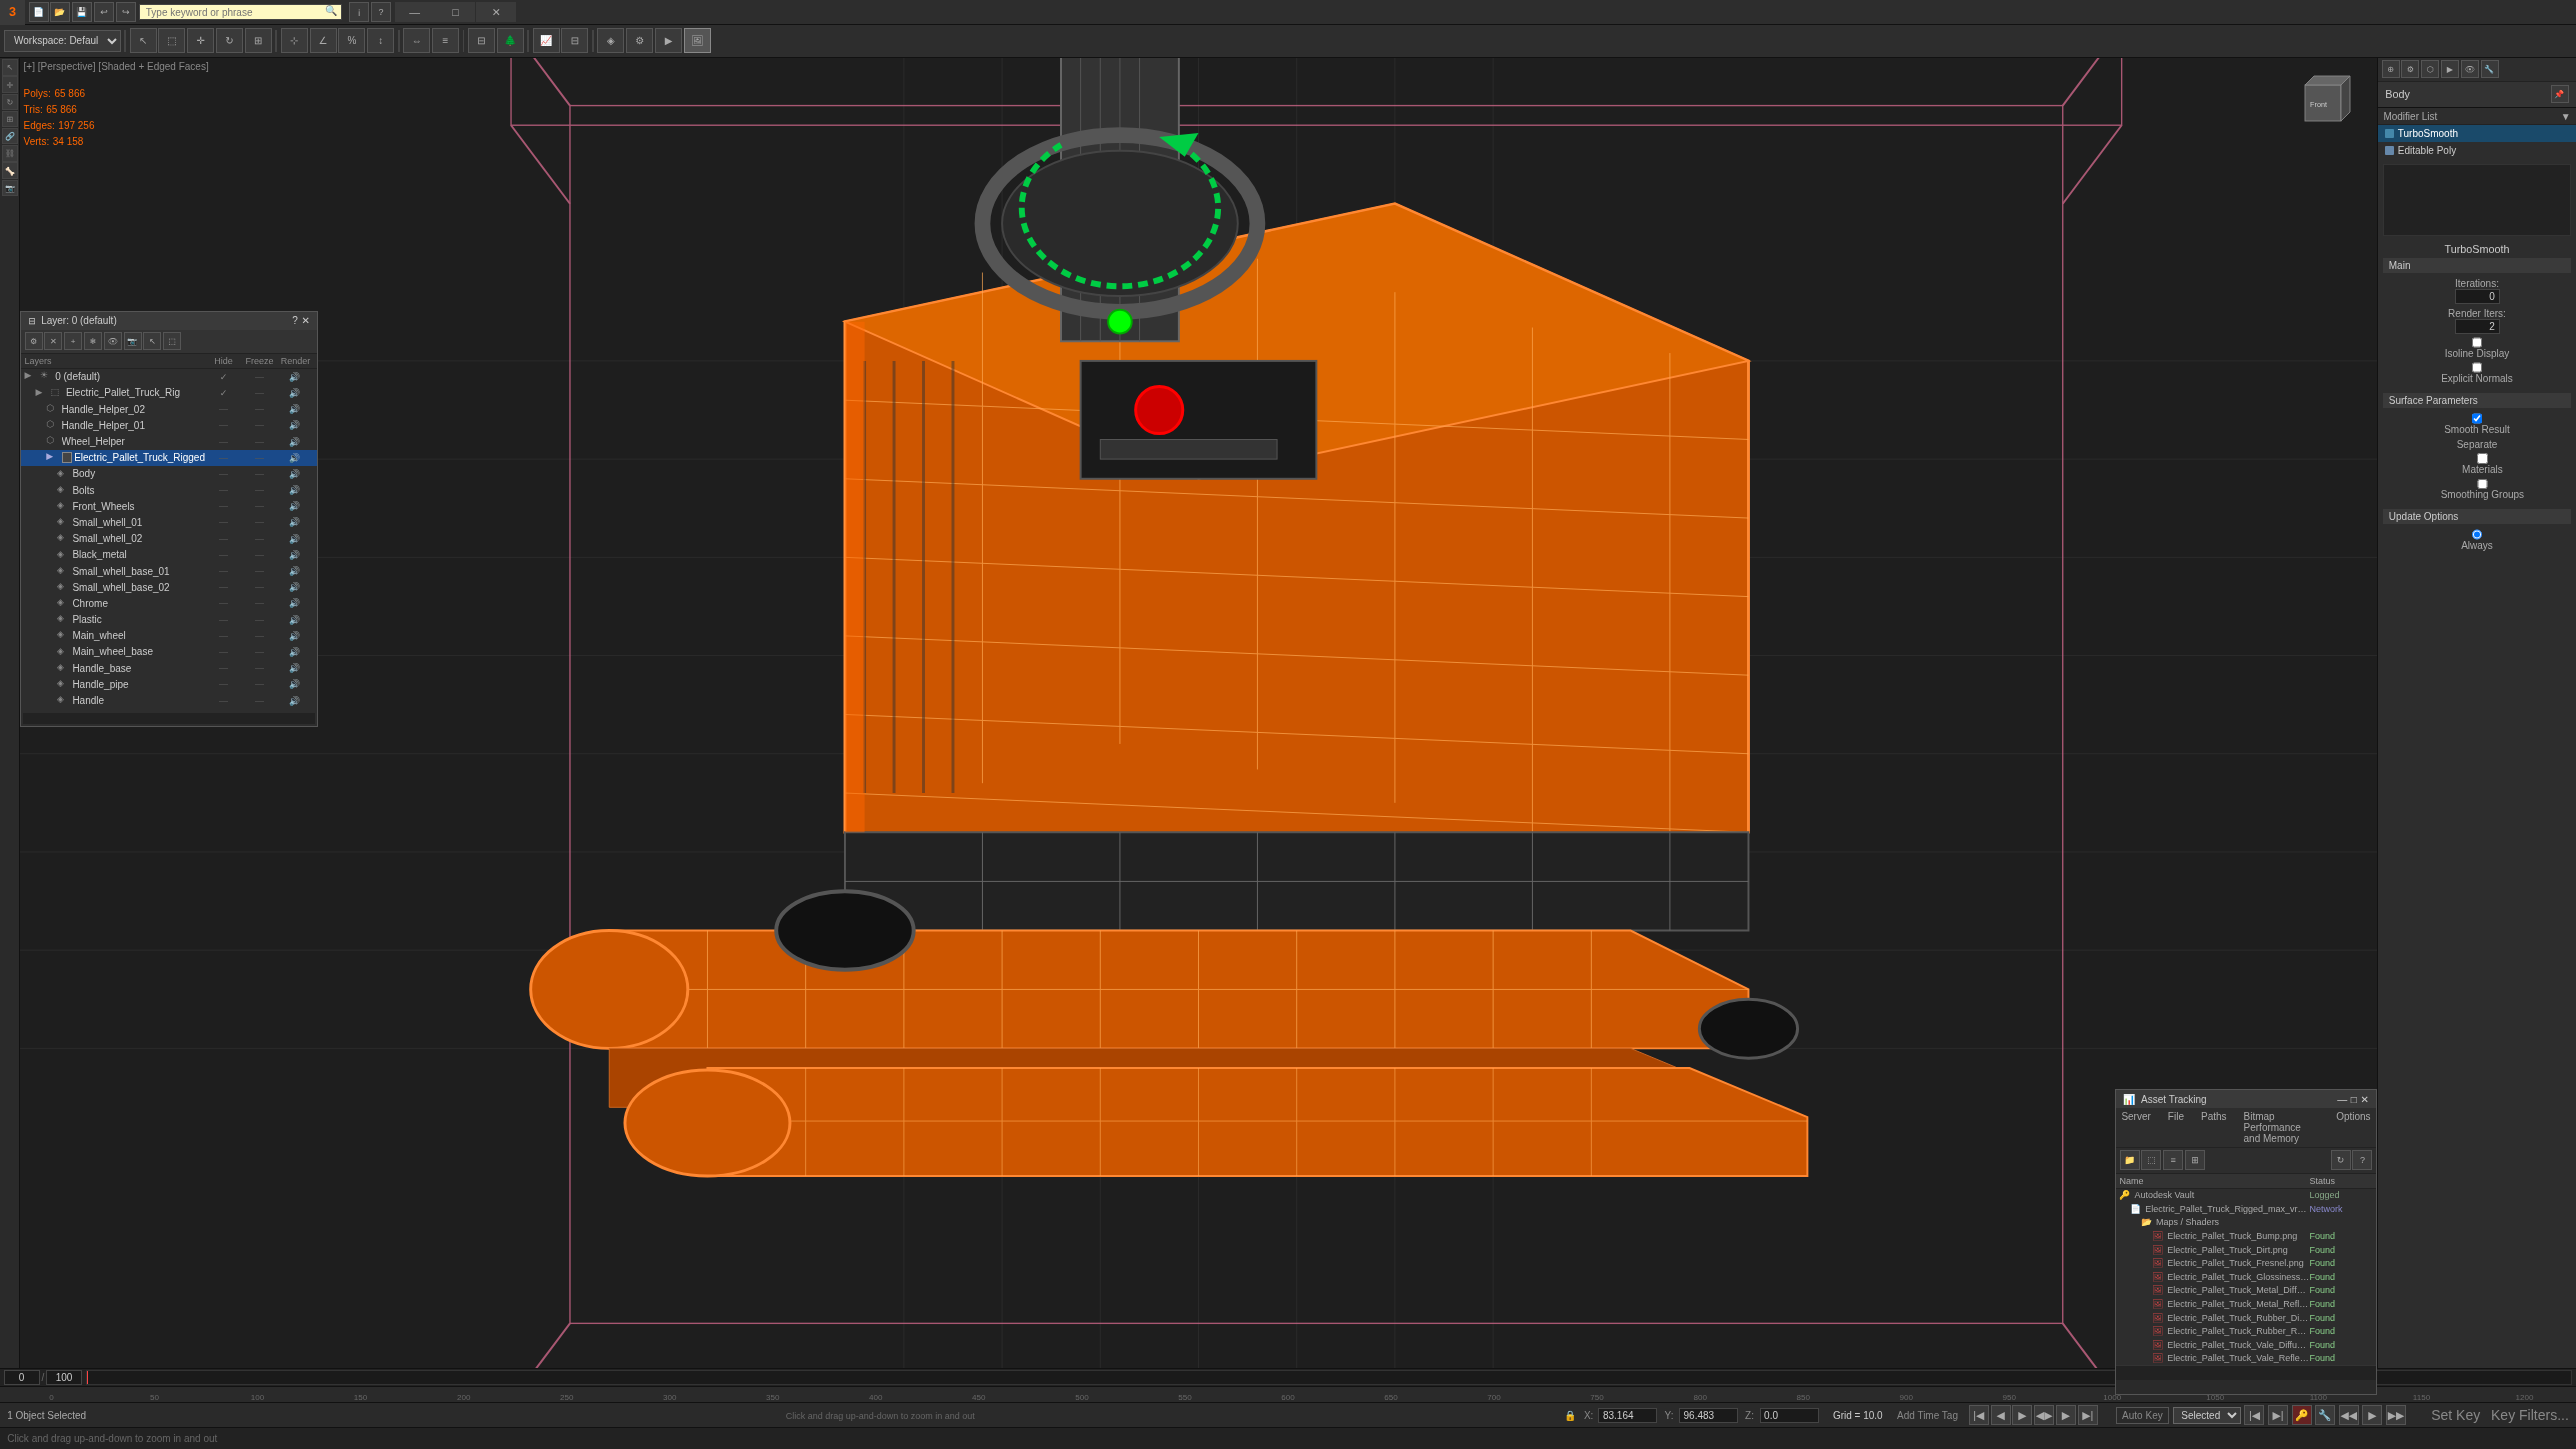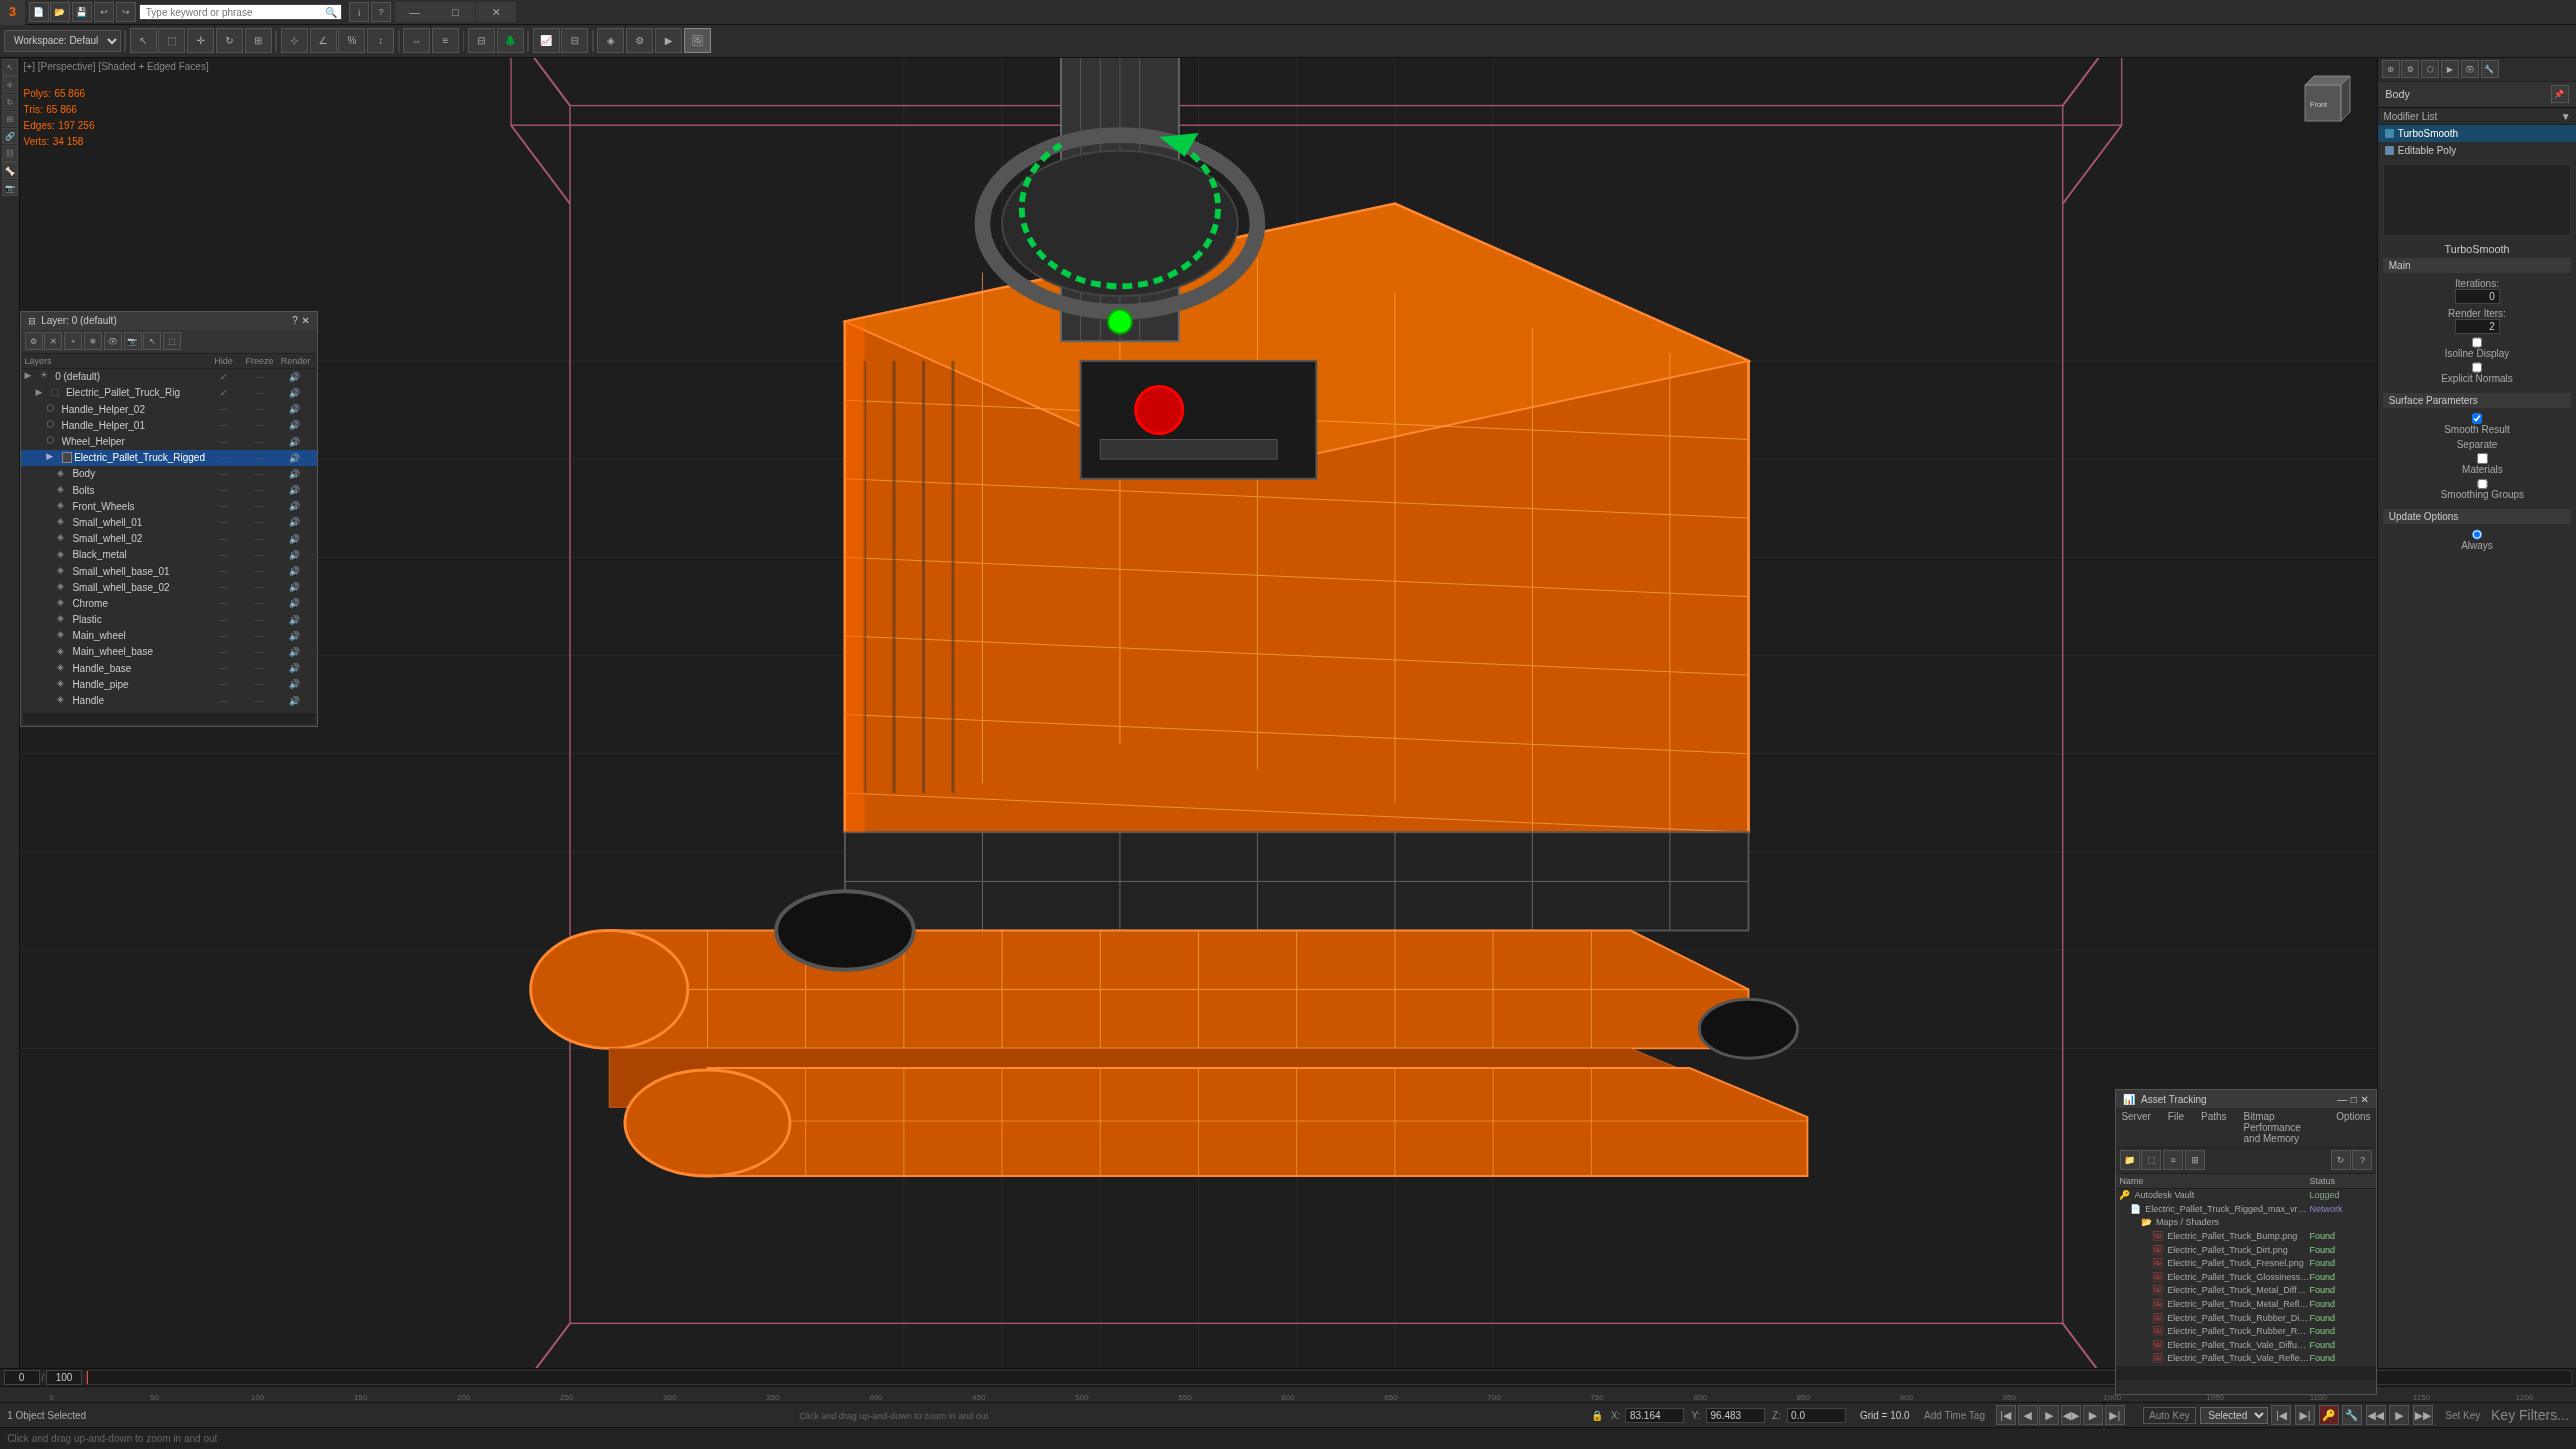--- a/index.html
+++ b/index.html
@@ -76,22 +76,22 @@
       color: #aaa;
       font-size: 10.8px;
       display: flex;
       align-items: center;
       justify-content: center;
     }
 
     
     #search-bar {
       display: flex;
-      align-items: center;
-      background: #ffffff;
+      align-items: flex-start;
+      background: #fef9c3;
       border: 0.9px solid #444;
       margin-right: 7.2px;
     }
     #search-input {
       background: transparent;
       border: none;
       color: #888;
       font-size: 10px;
       width: 181px;
       padding: 1.8px 5.4px;
@@ -1406,21 +1406,21 @@
 
         <div class="play-btn">|◀</div>
         <div class="play-btn">▶|</div>
         <div class="play-btn" style="background:#662222;">🔑</div>
         <div class="play-btn">🔧</div>
 
         <div class="play-btn">◀◀</div>
         <div class="play-btn">▶</div>
         <div class="play-btn">▶▶</div>
       </div>
-      <span style="cursor:pointer;color:#888;font-size:10px;margin-left:5px;">Set Key</span>
+      <span style="cursor:pointer;color:#888;font-size:14px;margin-left:18px;">Set Key</span>
       <span style="cursor:pointer;color:#888;font-size:14px;margin-left:3.6px;">Key Filters...</span>
     </div>
 
     <div id="second-status">
       <span>Click and drag up-and-down to zoom in and out</span>
     </div>
   </div>
 
 </div>
 

